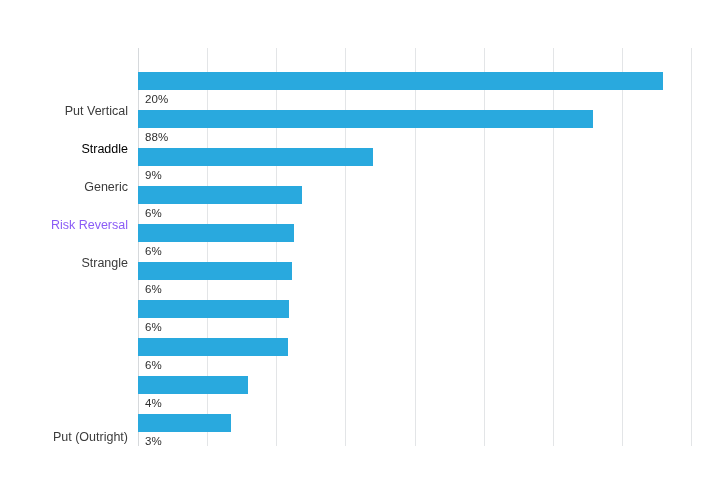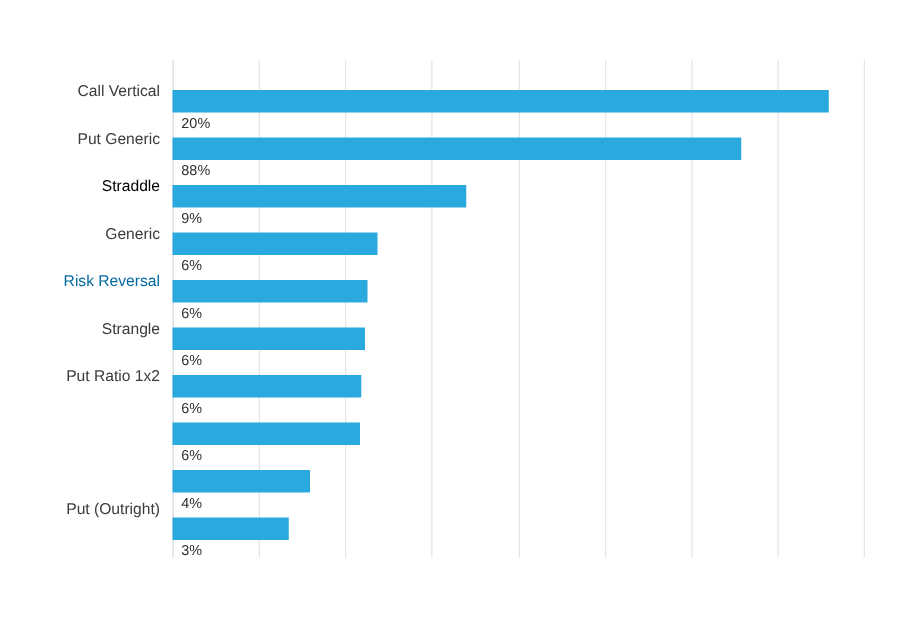--- a/index.html
+++ b/index.html
@@ -86,28 +86,26 @@
     line-height: 16px;
     white-space: nowrap;
   }
 </style>
 </head>
 <body>
 
 <div id="chart-root">
 
   <div id="cat-labels">
-      <div class="cat-label-item" style="color: rgb(59, 59, 59); top: 25px; transform: translateY(-50%);">Call Vertical</div>
-      <div class="cat-label-item" style="color: rgb(59, 59, 59); top: 63px; transform: translateY(-50%);">Put Generic</div>
+      <div class="cat-label-item" style="color: rgb(59, 59, 59); top: 63px; transform: translateY(-50%);">Put Vertical</div>
       <div class="cat-label-item" style="color: #000000; top: 101px; transform: translateY(-50%);">Straddle</div>
       <div class="cat-label-item" style="color: rgb(59, 59, 59); top: 139px; transform: translateY(-50%); margin-left: 12px;">Generic</div>
-      <div class="cat-label-item" style="color: #0369a1; top: 177px; transform: translateY(-50%);">Risk Reversal</div>
+      <div class="cat-label-item" style="color: #8b5cf6; top: 177px; transform: translateY(-50%);">Risk Reversal</div>
       <div class="cat-label-item" style="color: rgb(59, 59, 59); top: 215px; transform: translateY(-50%); padding-left: 12px;">Strangle</div>
-      <div class="cat-label-item" style="color: rgb(59, 59, 59); top: 253px; transform: translateY(-50%);">Put Ratio 1x2</div>
-      <div class="cat-label-item" style="color: rgb(59, 59, 59); top: 359px; transform: translateY(-50%);">Put (Outright)</div>
+      <div class="cat-label-item" style="color: rgb(59, 59, 59); top: 389px; transform: translateY(-50%);">Put (Outright)</div>
     </div>
 
   <div id="plot-area">
     <div id="gridlines">
         <div class="gridline axis" style="left: 0px;"></div>
         <div class="gridline" style="left: 69px;"></div>
         <div class="gridline" style="left: 138px;"></div>
         <div class="gridline" style="left: 207px;"></div>
         <div class="gridline" style="left: 277px;"></div>
         <div class="gridline" style="left: 346px;"></div>

